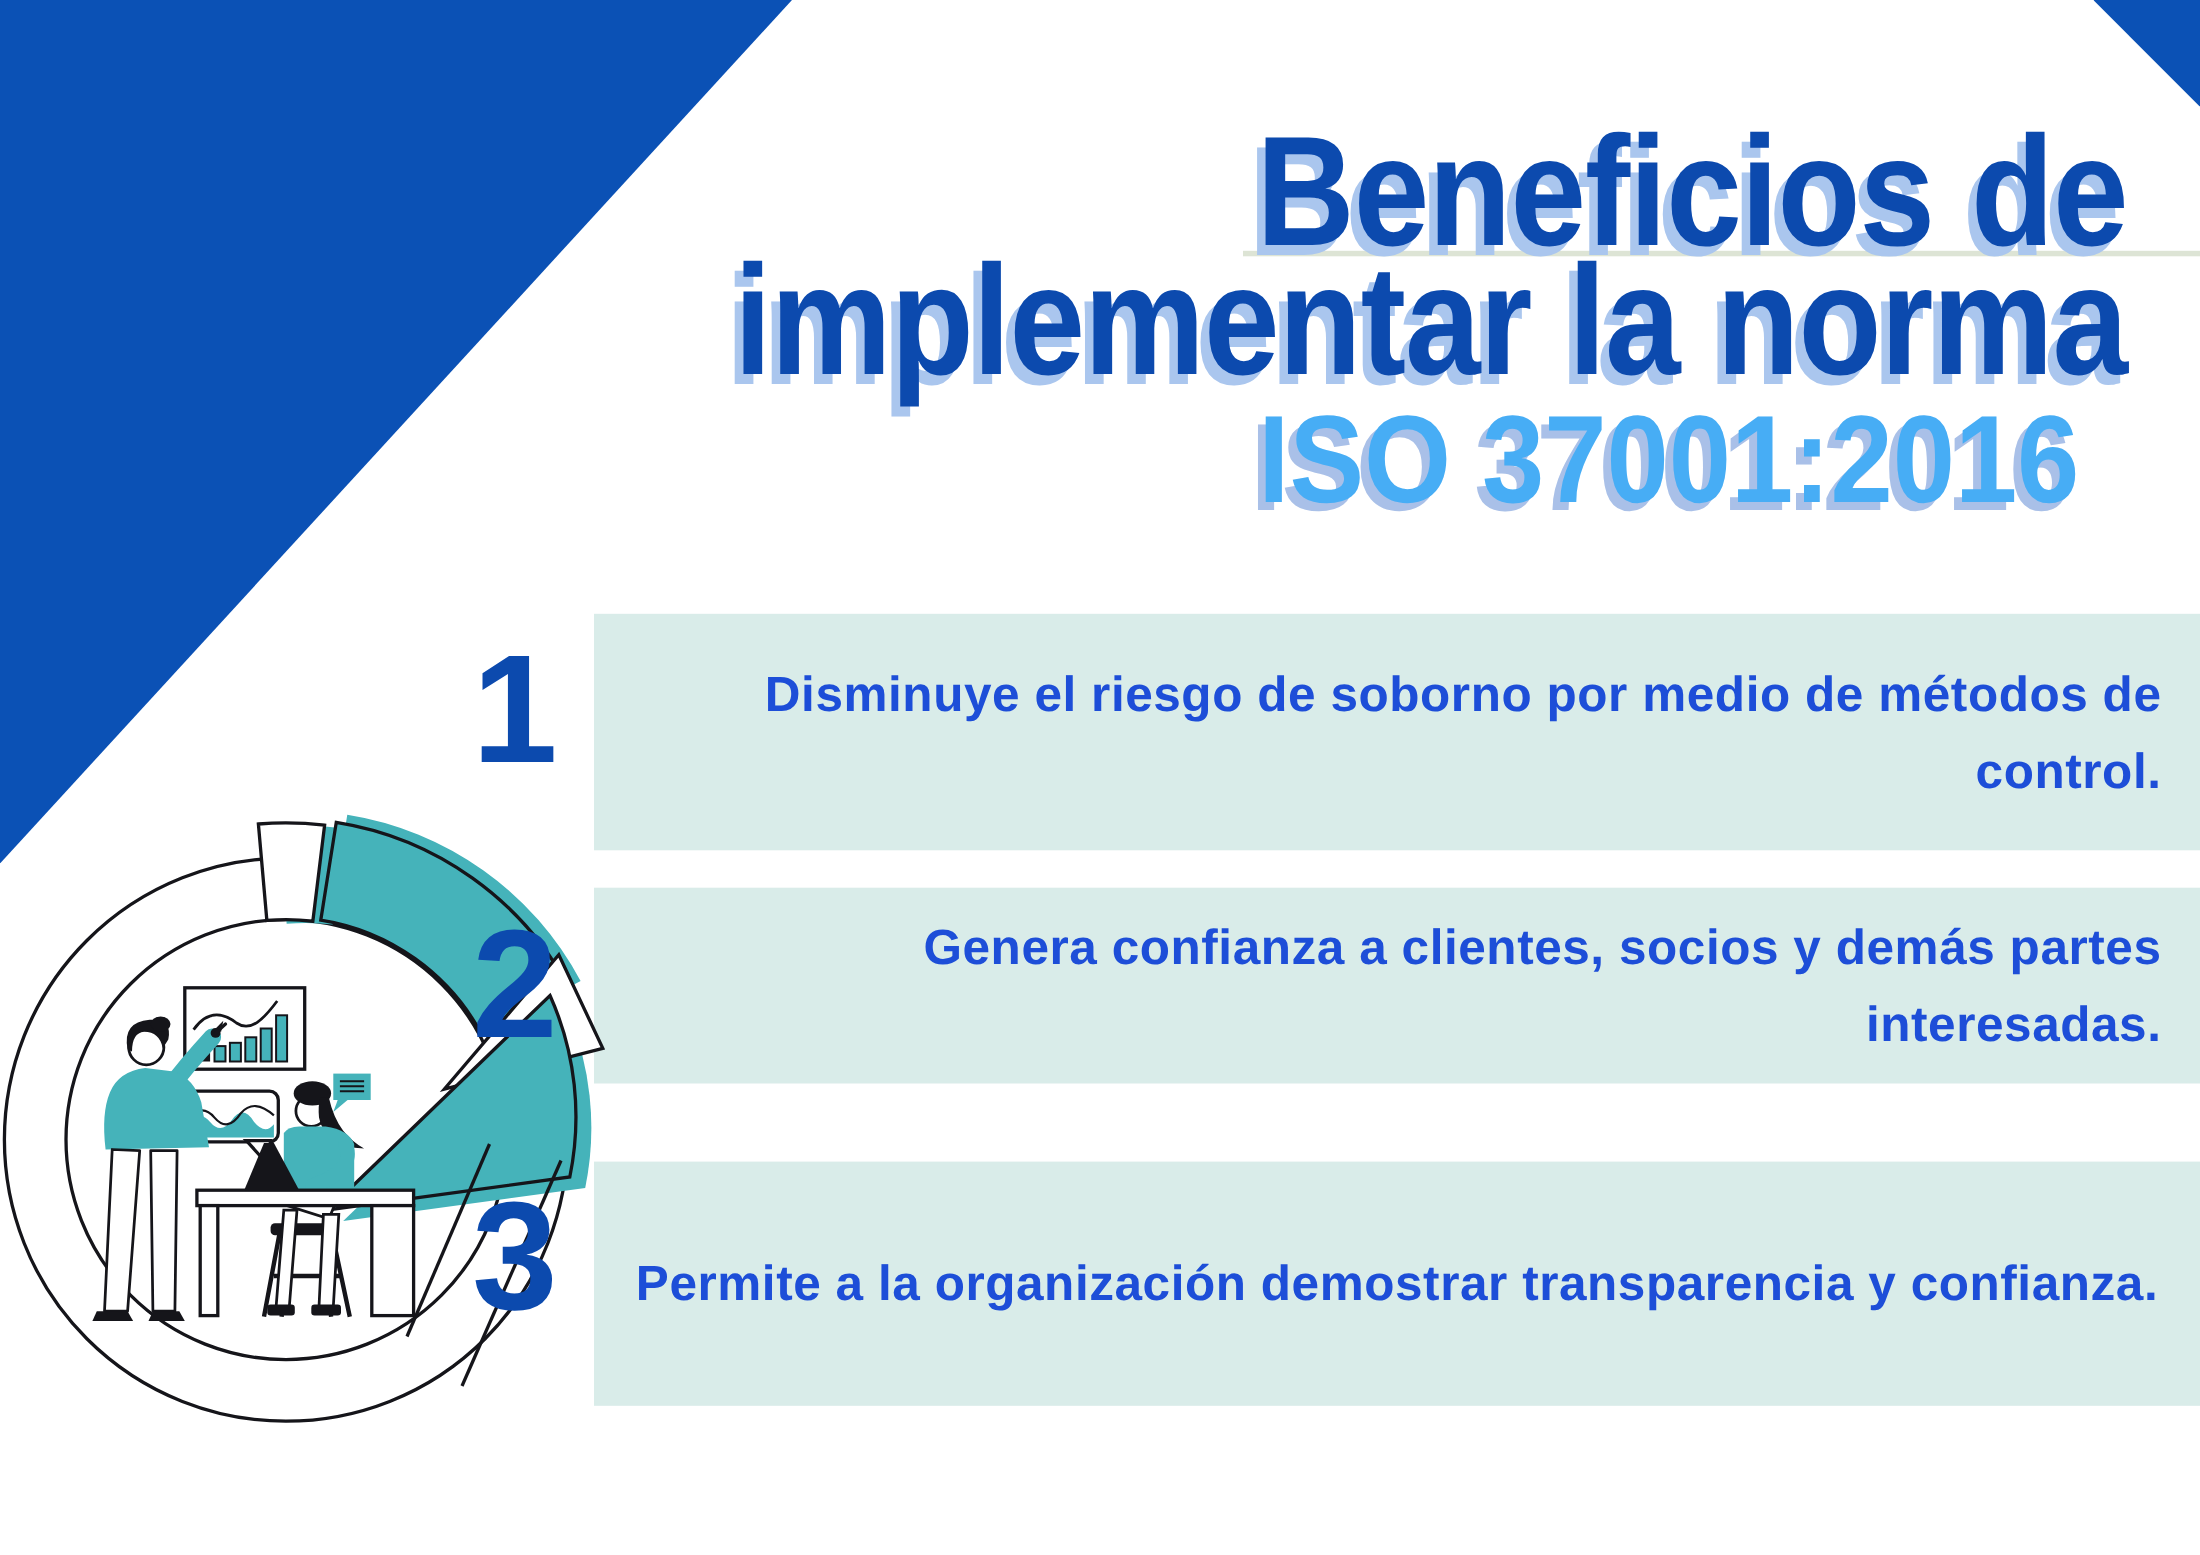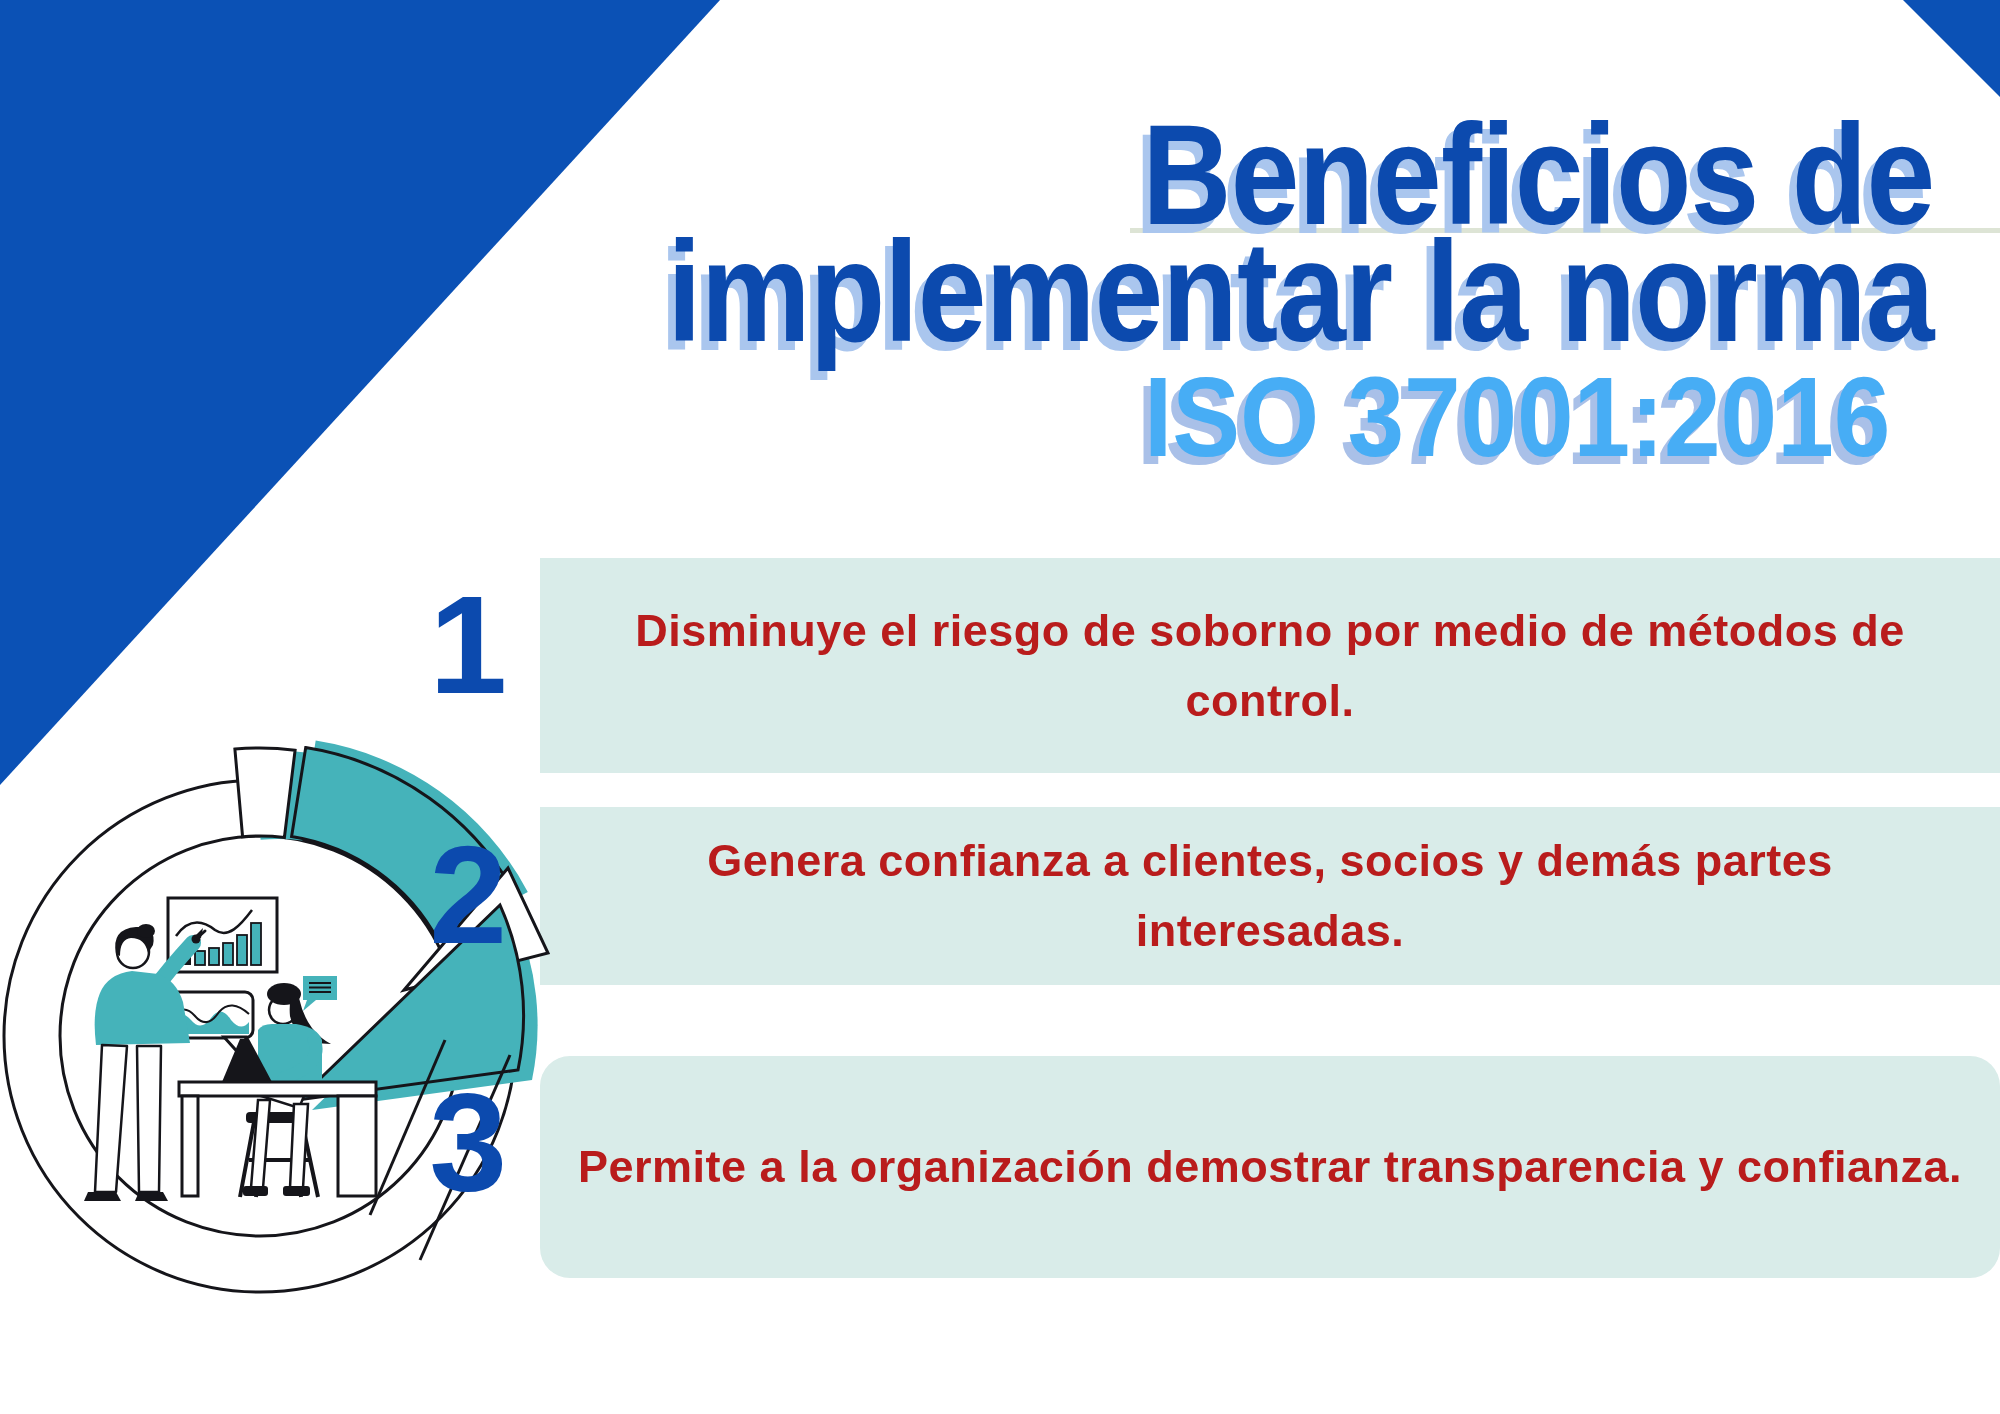--- a/index.html
+++ b/index.html
@@ -33,26 +33,26 @@
   .title-line-3{
     top:358px;right:110px;font-size:113px;color:#47adf5;
     text-shadow:-8px 8px 0 #a9c0e8;transform:scaleX(0.90);letter-spacing:0;
   }
   
   .benefit-box{
     position:absolute;left:540px;width:1460px;background:#d9ece9;z-index:4;
     display:flex;align-items:center;justify-content:center;
   }
   .benefit-box .benefit-text{
-    max-width:1390px;text-align:center;font-weight:bold;color:#b91c1c;
+    max-width:1390px;text-align:right;font-weight:bold;color:#1d4ed8;
     font-size:45px;line-height:70px;letter-spacing:0.5px;
   }
   .box-1{top:558px;height:215px;}
   .box-2{top:807px;height:178px;}
-  .box-3{top:1056px;height:222px;border-radius:30px;}
+  .box-3{top:1056px;height:222px;}
   .benefit-number{
     position:absolute;left:370px;width:135px;text-align:right;z-index:6;
     font-weight:bold;font-size:140px;line-height:1;color:#0c4aae;letter-spacing:-2px;
   }
   .num-1{top:575px;}
   .num-2{top:825px;}
   .num-3{top:1072px;}
   
   .illus{position:absolute;left:0;top:740px;width:560px;height:575px;z-index:5;}
 </style>

